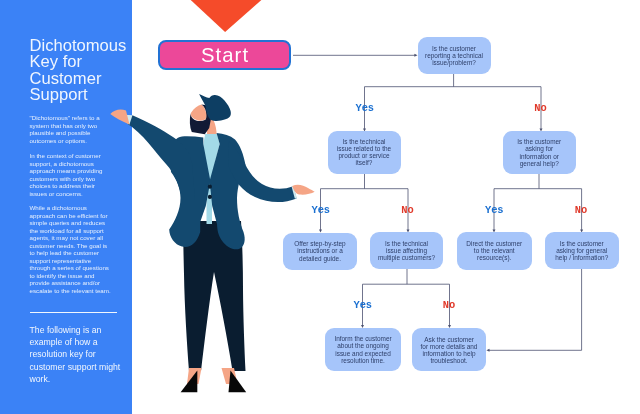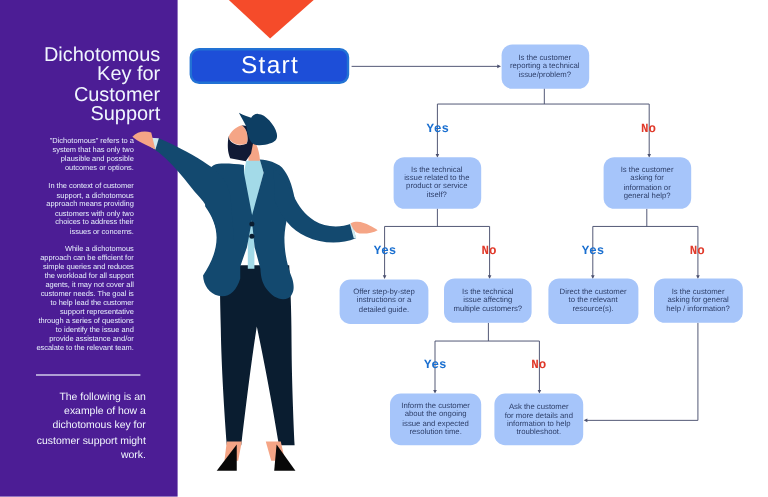--- a/index.html
+++ b/index.html
@@ -2,57 +2,57 @@
 <html><head>
 <meta charset="utf-8">
 <title>Dichotomous Key for Customer Support</title>
 <style>
   html,body{margin:0;padding:0;}
   body{width:640px;height:414px;overflow:hidden;background:#ffffff;
        font-family:"Liberation Sans",sans-serif;-webkit-font-smoothing:antialiased;}
   #page{position:relative;width:640px;height:414px;background:#ffffff;overflow:hidden;}
 
   
-  #sidebar{position:absolute;left:0;top:0;width:148px;height:414px;background:#4c1d95;text-align:right;}
+  #sidebar{position:absolute;left:0;top:0;width:132px;height:414px;background:#3b82f6;}
   #side-title{position:absolute;left:29.5px;top:38px;width:104px;color:#f0f6fe;
       font-size:16.6px;line-height:16.3px;font-weight:400;letter-spacing:0px;}
   .side-para{position:absolute;left:29.5px;width:82px;color:#e8f1fd;
       font-size:6.2px;line-height:7.5px;font-weight:400;}
   #side-rule{position:absolute;left:29.5px;top:312px;width:87px;height:1.3px;background:#f0f6fe;}
   #side-foot{position:absolute;left:29.5px;top:324px;width:92px;color:#f2f7fe;
       font-size:8.7px;line-height:12.2px;}
 
   
   #flow{position:absolute;left:0;top:0;width:640px;height:414px;}
   #flow-lines{position:absolute;left:0;top:0;}
   #triangle{position:absolute;left:190px;top:0;}
   #person{position:absolute;left:0;top:0;}
   .node{position:absolute;box-sizing:border-box;background:#a6c5fa;border-radius:9px;
       display:flex;align-items:center;justify-content:center;text-align:center;
       color:#2d3e68;font-size:6.45px;line-height:7.1px;padding:0;}
   .node > span{display:block;}
-  #start-node{position:absolute;box-sizing:border-box;background:#1d4ed8;
+  #start-node{position:absolute;box-sizing:border-box;background:#ec4899;
       border:2.6px solid #2272d4;border-radius:8px;display:flex;align-items:center;
       justify-content:center;color:#ffffff;font-size:20.3px;letter-spacing:1.1px;text-indent:1.1px;}
   .lbl{position:absolute;font-size:10.4px;font-weight:700;letter-spacing:0px;line-height:10.4px;font-family:Liberation Mono, monospace;}
   .lbl-yes{color:#1a6fd0;}
   .lbl-no{color:#e0392a;}
 </style>
 </head>
 <body>
 
 <div id="page">
 
   <div id="sidebar">
     <div id="side-title">Dichotomous Key for Customer Support</div>
     <div class="side-para" style="top:114px">"Dichotomous" refers to a system that has only two plausible and possible outcomes or options.</div>
     <div class="side-para" style="top:152px">In the context of customer support, a dichotomous approach means providing customers with only two choices to address their issues or concerns.</div>
     <div class="side-para" style="top:204px">While a dichotomous approach can be efficient for simple queries and reduces the workload for all support agents, it may not cover all customer needs. The goal is to help lead the customer support representative through a series of questions to identify the issue and provide assistance and/or escalate to the relevant team.</div>
     <div id="side-rule"></div>
-    <div id="side-foot">The following is an example of how a dichotomous key for customer support might work.</div>
+    <div id="side-foot">The following is an example of how a resolution key for customer support might work.</div>
   </div>
 
   <svg id="triangle" width="90" height="36" viewBox="0 0 90 36">
     <polygon points="0.7,0 71.4,0 35.1,32" fill="#f54b2a"></polygon>
   </svg>
 
   <svg id="person" width="640" height="414" viewBox="0 0 640 414">
     <g>
 
       <path d="M183.5 221 L241 221 C 242.5 246, 243 268, 243 290 C 243.2 316, 244.5 350, 245.5 371 L 232.5 371 C 227.5 340, 220 300, 214 272 C 209.5 300, 204.5 342, 201 371 L 189 371 C 187 344, 184.5 306, 184 274 C 183.5 254, 183 236, 183.5 221 Z" fill="#0a1d30"></path>

